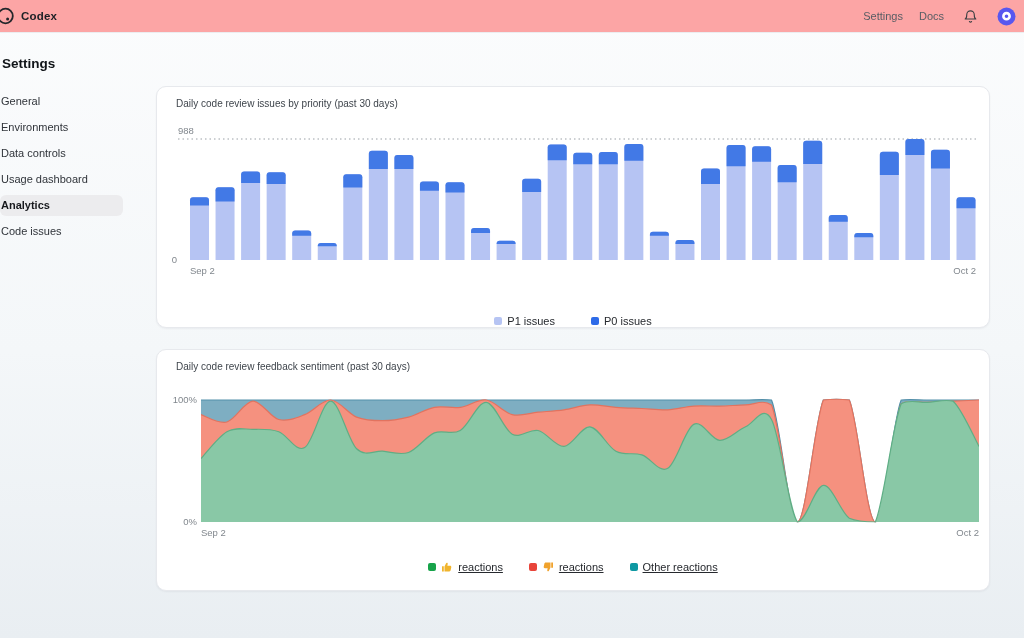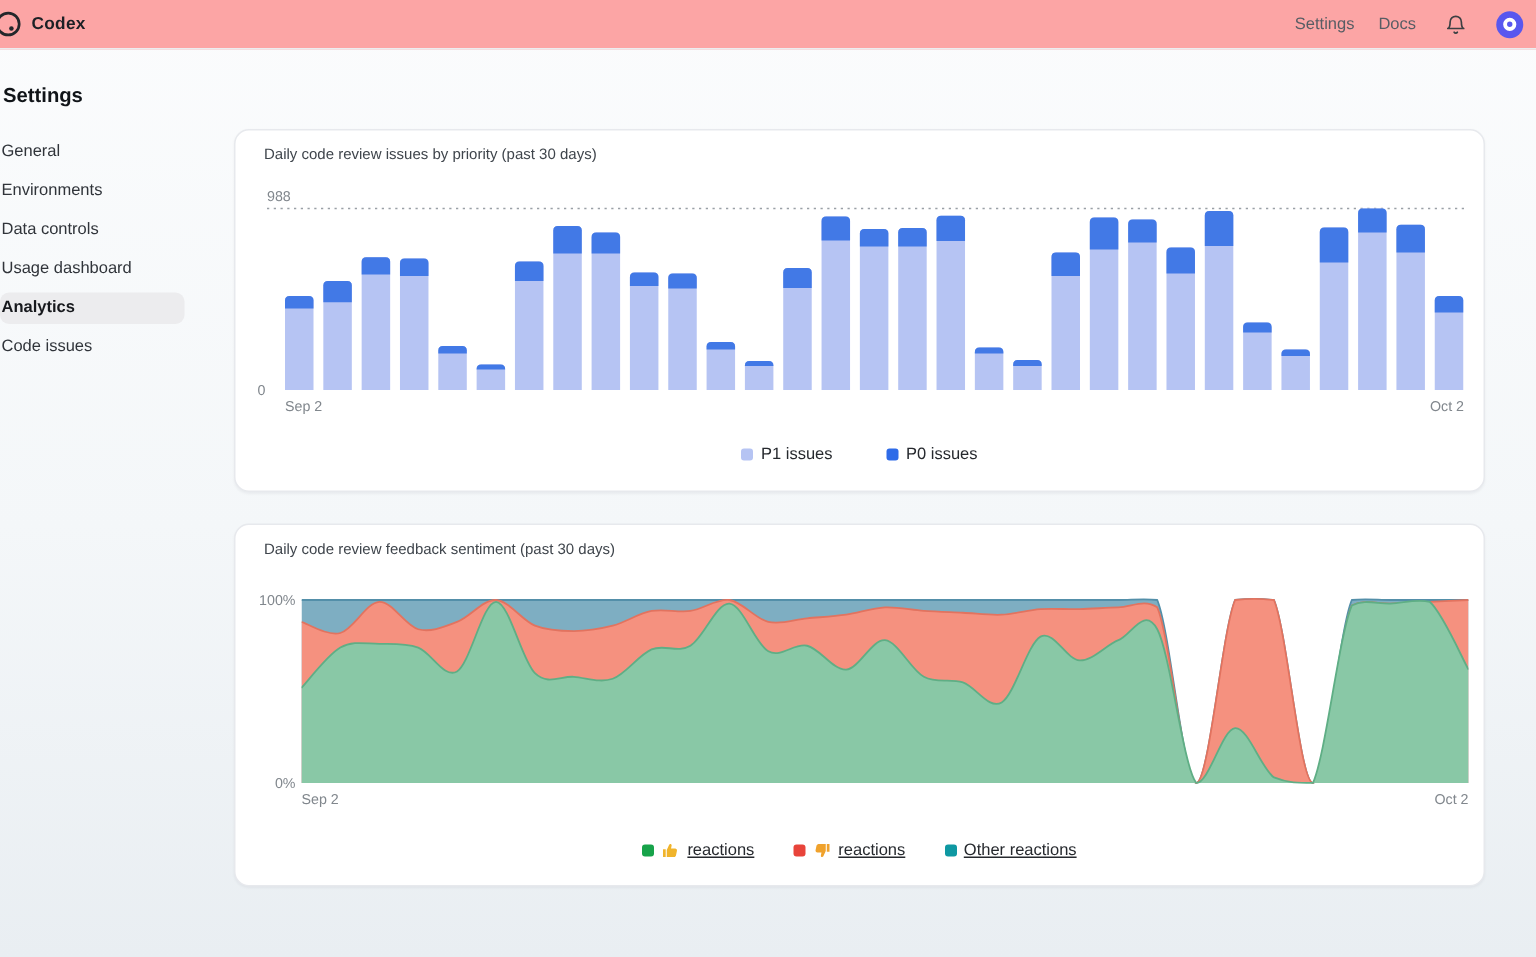--- a/index.html
+++ b/index.html
@@ -36,21 +36,21 @@
     box-shadow:0 1px 2px rgba(18,28,45,.05);
   }
   #card-issues{top:86px;}
   #card-sentiment{top:349px;}
   .card-title{position:absolute;left:19px;top:11px;font-size:10px;color:#3f454c;}
   .chart-svg{position:absolute;left:0;top:0;width:832px;height:240px;display:block;}
   .legend{
     position:absolute;left:0;right:0;display:flex;justify-content:center;align-items:center;
     font-size:11px;color:#26292e;
   }
-  #legend-issues{top:210px;gap:36px;}
+  #legend-issues{top:228px;gap:36px;}
   #legend-sentiment{top:211px;gap:26px;text-decoration:underline;}
   .legend-item{display:flex;align-items:center;gap:5px;}
   .legend-swatch{width:8px;height:8px;border-radius:2px;flex:0 0 auto;}
   .legend-item svg{display:block;}
 </style>
 </head>
 <body>
 
 <header class="topbar">
   <div class="brand">

